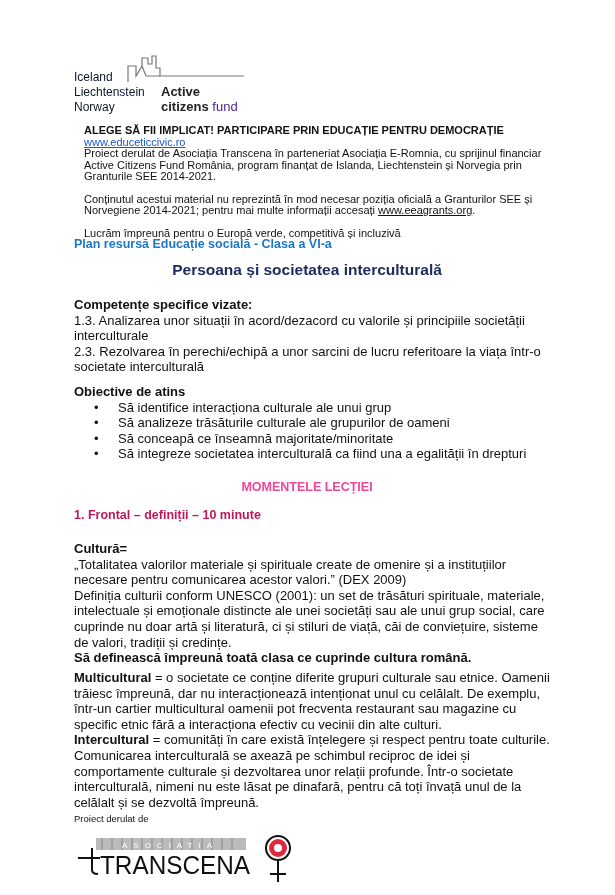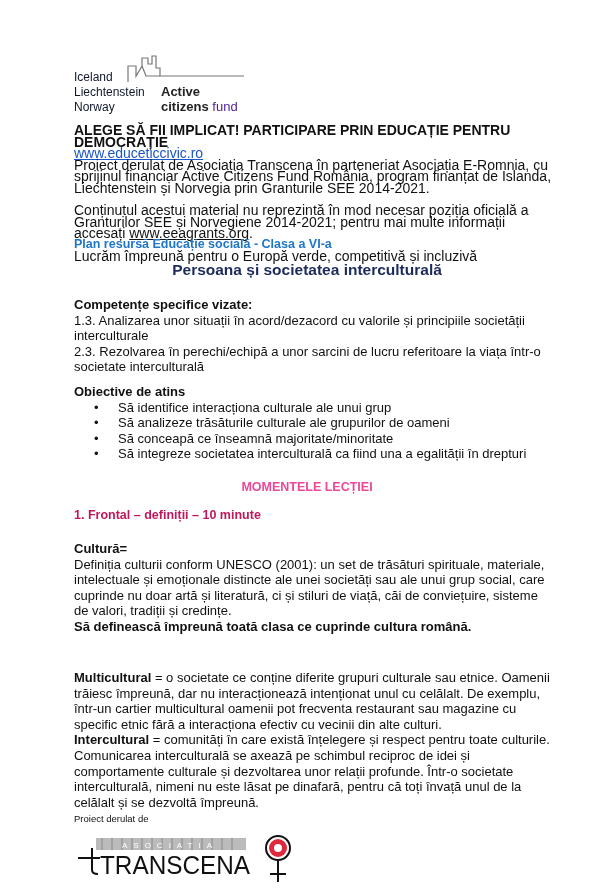--- a/index.html
+++ b/index.html
@@ -2,21 +2,21 @@
 <html><head>
 <meta charset="utf-8">
 <style>
   html, body { margin: 0; padding: 0; background: #ffffff; }
   body { width: 615px; height: 895px; position: relative; overflow: hidden; font-family: "Liberation Sans", sans-serif; color: #111; }
   .logo-top { position: absolute; left: 74px; top: 52px; width: 170px; height: 60px; }
   .logo-top .country { position: absolute; left: 0; font-size: 12px; color: #0f172a; line-height: 14px; }
   .logo-top .acf { position: absolute; left: 87px; font-size: 13px; color: #222; font-weight: bold; line-height: 14px; }
   .logo-top .acf .light { font-weight: normal; color: #4c1d95; }
   .logo-top svg { position: absolute; left: 52px; top: 2px; }
-  .hdr { position: absolute; left: 74px; top: 125px; width: 480px; font-size: 14px; line-height: 11.5px; }
+  .hdr { position: absolute; left: 84px; top: 125px; width: 480px; font-size: 11px; line-height: 11.5px; }
   .hdr .bold { font-weight: bold; }
   .hdr a { color: #1a56c8; text-decoration: underline; }
   .hdr .ulink { text-decoration: underline; }
   .hdr p { margin: 0; }
   .hdr .gap { height: 11px; }
   .plan { position: absolute; left: 74px; top: 237px; font-size: 12.5px; font-weight: bold; color: #1e76c8; }
   .title { position: absolute; left: 74px; top: 261px; width: 466px; text-align: center; font-size: 15.5px; font-weight: bold; color: #1c2a5c; }
   .body { position: absolute; left: 74px; width: 480px; font-size: 13px; line-height: 15.6px; }
   .body p { margin: 0; }
   .b { font-weight: bold; }
@@ -70,20 +70,21 @@
     <li>Să conceapă ce înseamnă majoritate/minoritate</li>
     <li>Să integreze societatea interculturală ca fiind una a egalității în drepturi</li>
   </ul>
 </div>
 
 <div class="mom">MOMENTELE LECȚIEI</div>
 <div class="sec1">1. Frontal – definiții – 10 minute</div>
 
 <div class="body" style="top:541px">
   <p class="b">Cultură=</p>
+  <p>„Totalitatea valorilor materiale și spirituale create de omenire și a instituțiilor necesare pentru comunicarea acestor valori.” (DEX 2009)</p>
   <p>Definiția culturii conform UNESCO (2001): un set de trăsături spirituale, materiale, intelectuale și emoționale distincte ale unei societăți sau ale unui grup social, care cuprinde nu doar artă și literatură, ci și stiluri de viață, căi de conviețuire, sisteme de valori, tradiții și credințe.</p>
   <p class="b">Să definească împreună toată clasa ce cuprinde cultura română.</p>
 </div>
 
 <div class="body" style="top:670px">
   <p><span class="b">Multicultural</span><span> = o societate ce conține diferite grupuri culturale sau etnice. Oamenii trăiesc împreună, dar nu interacționează intenționat unul cu celălalt. De exemplu, într-un cartier multicultural oamenii pot frecventa restaurant sau magazine cu specific etnic fără a interacționa efectiv cu vecinii din alte culturi.</span></p>
   <p><span class="b">Intercultural</span><span> = comunități în care există înțelegere și respect pentru toate culturile. Comunicarea interculturală se axează pe schimbul reciproc de idei și comportamente culturale și dezvoltarea unor relații profunde. Într-o societate interculturală, nimeni nu este lăsat pe dinafară, pentru că toți învață unul de la celălalt și se dezvoltă împreună.</span></p>
 </div>
 
 <div class="foot">Proiect derulat de</div>

